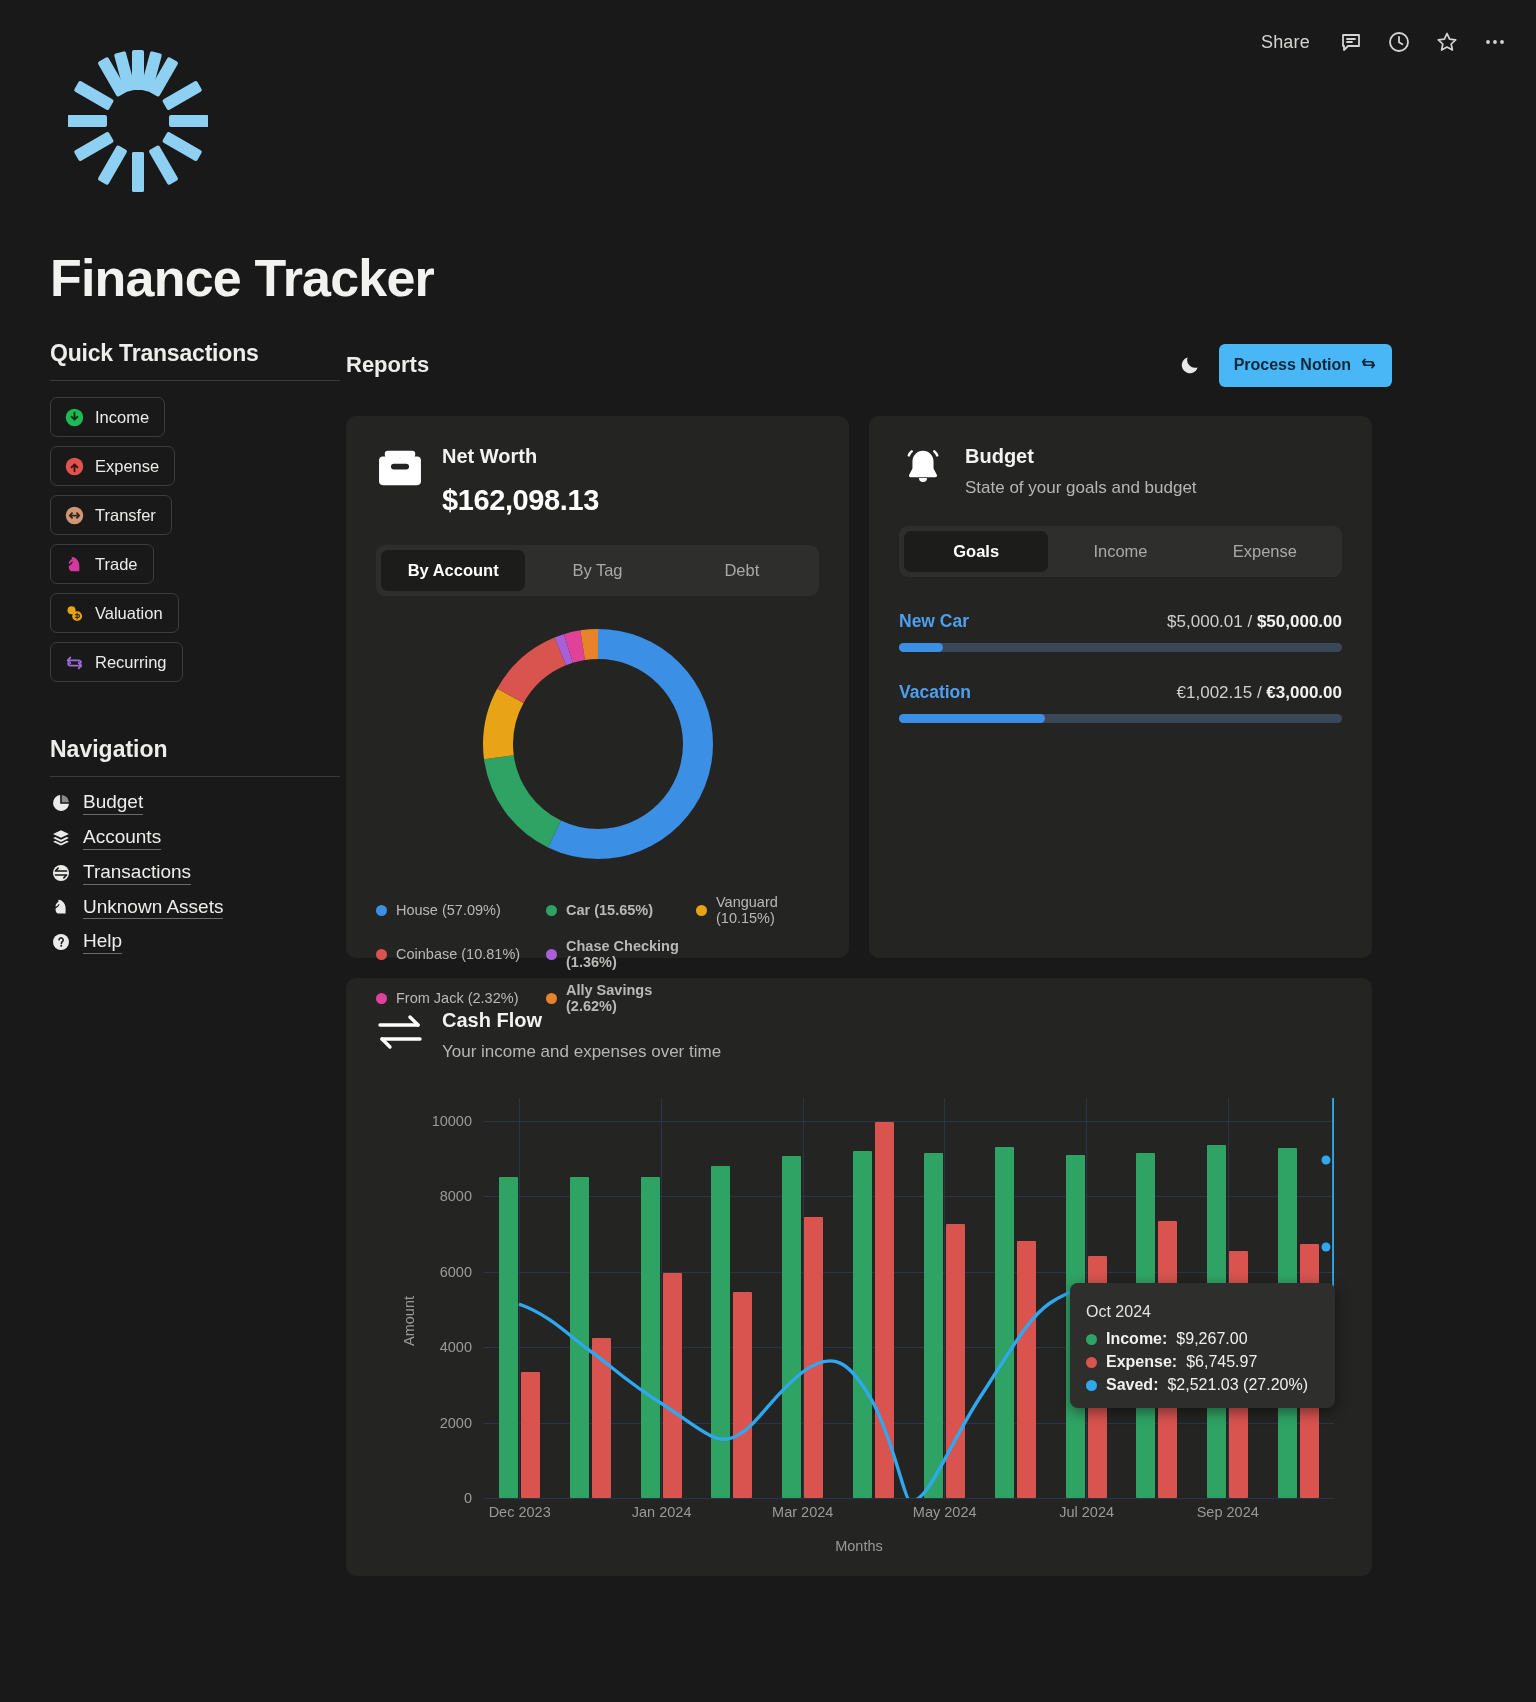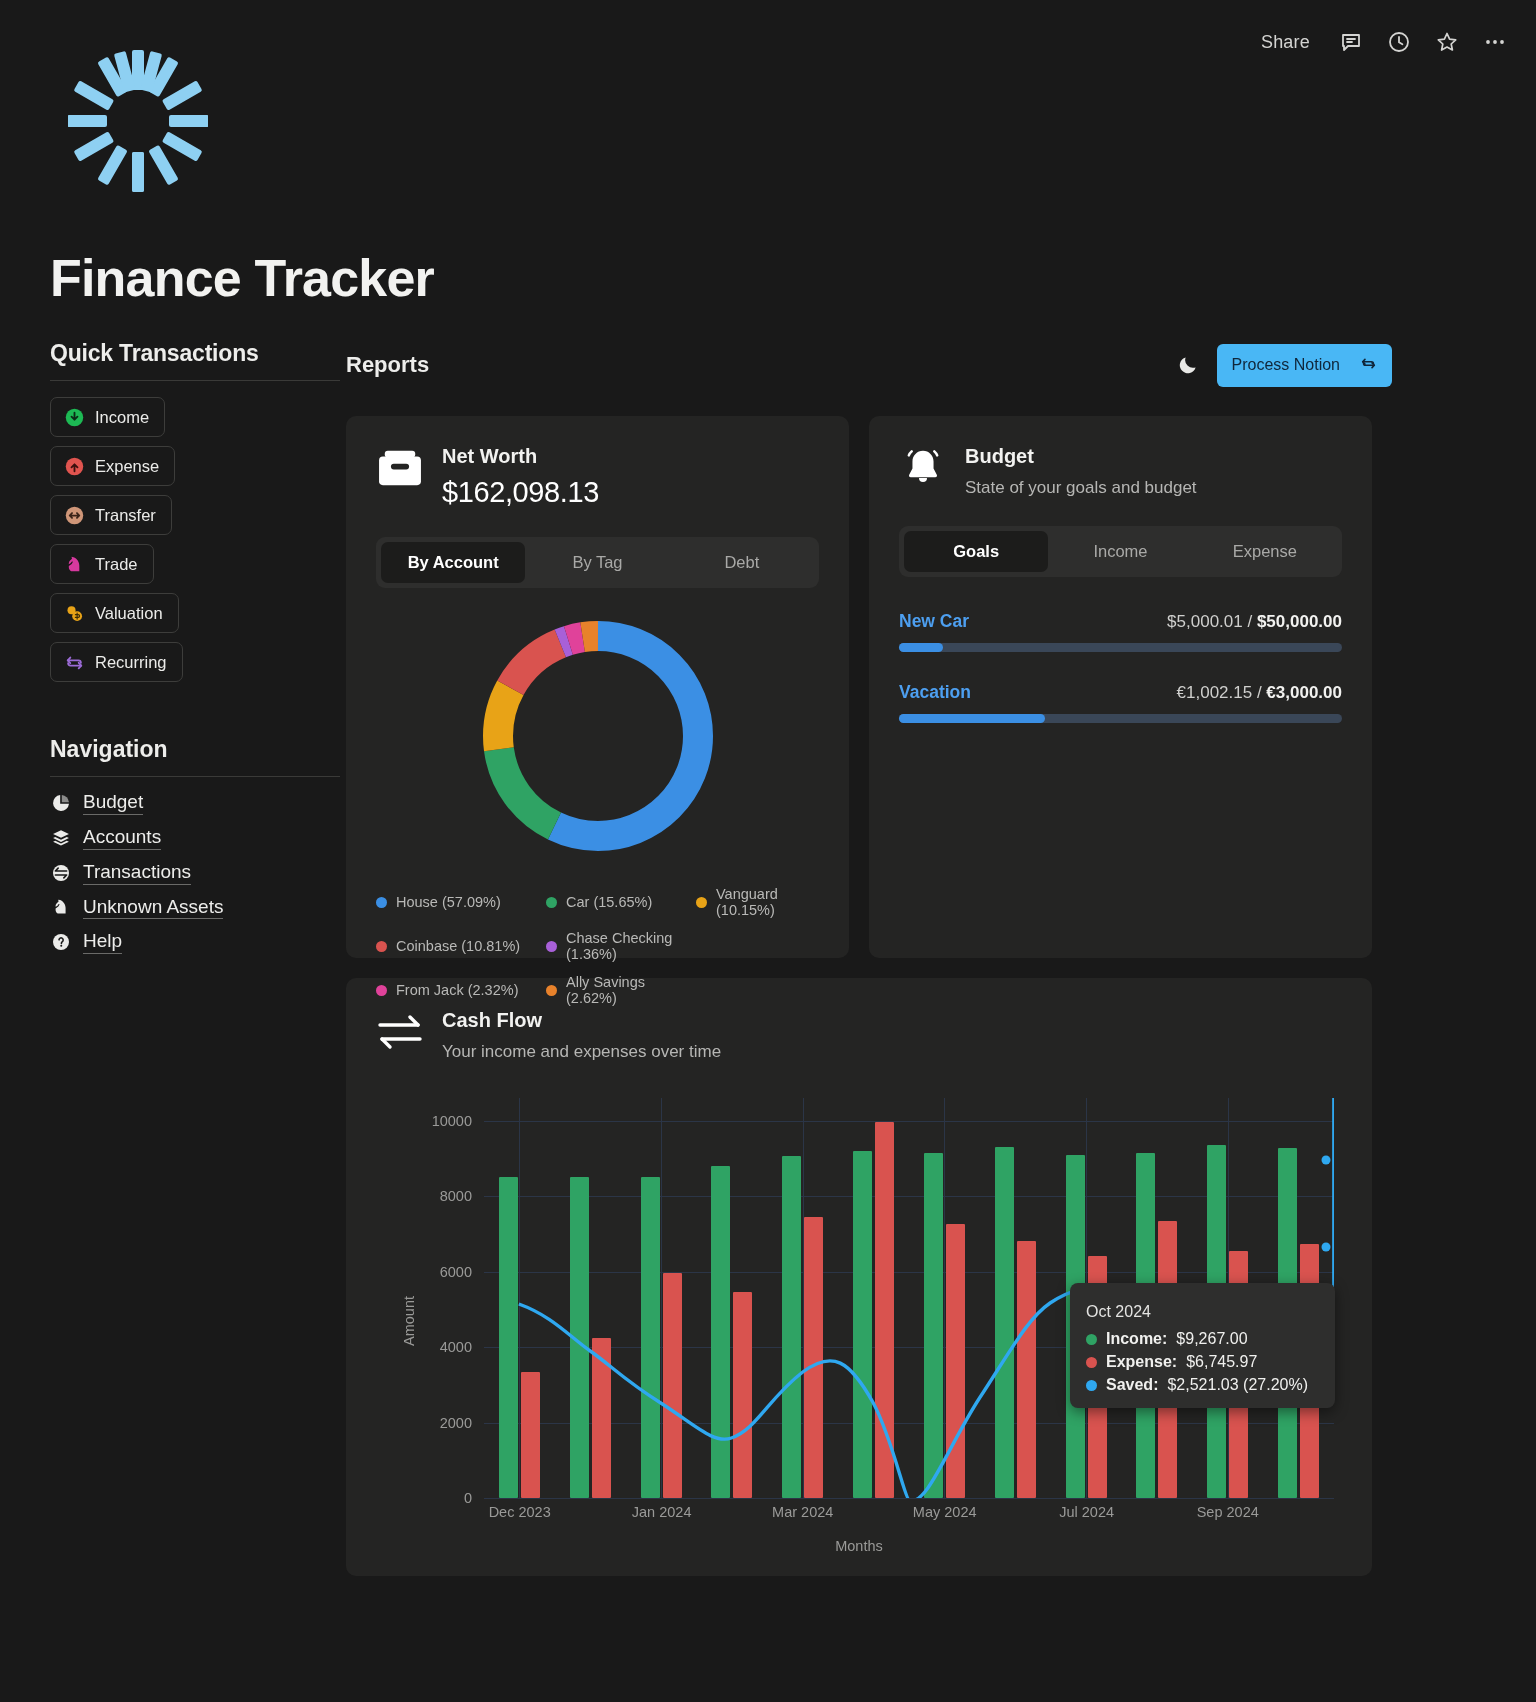--- a/index.html
+++ b/index.html
@@ -59,53 +59,53 @@
     border-bottom: 1px solid #6a6a68; padding-bottom: 1px; line-height: 1.15;
   }
 
   
   .main { position: absolute; left: 346px; top: 340px; width: 1046px; }
   .main-head { display: flex; align-items: center; height: 50px; }
   .main-title { font-size: 22px; font-weight: bold; color: #ededeb; }
   .main-head-right { margin-left: auto; display: flex; align-items: center; gap: 18px; }
   .moon { color: #e8e8e6; display: flex; }
   .process-btn {
-    background: #49b7f5; color: #10263a; font-weight: normal; font-size: 16px;
-    border-radius: 6px; padding: 11px 15px; display: inline-flex; align-items: center; gap: 20px;
+    background: #49b7f5; color: #10263a; font-weight: bold; font-size: 16px;
+    border-radius: 6px; padding: 11px 15px; display: inline-flex; align-items: center; gap: 9px;
     border: none;
   }
 
   .cards { display: flex; gap: 20px; margin-top: 26px; }
   .card { background: #242423; border-radius: 10px; }
   .card-nw { width: 503px; height: 542px; padding: 28px 30px 18px; }
   .card-bg { width: 503px; height: 542px; padding: 28px 30px 18px; }
   .card-cf { width: 1026px; margin-top: 20px; border-radius: 10px; background: #242423; padding: 30px 30px 22px; height: 598px; }
 
   .card-hdr { display: flex; align-items: flex-start; gap: 18px; }
   .card-hdr .ic { width: 48px; height: 48px; display: flex; align-items: center; justify-content: center; color: #fff; flex: 0 0 48px; }
   .card-h-title { font-size: 20px; font-weight: bold; color: #f2f2f0; line-height: 1.25; }
   .card-h-sub { font-size: 17px; color: #b6b6b4; margin-top: 9px; }
-  .card-big { font-size: 29px; font-weight: normal; color: #fff; margin-top: 7px; letter-spacing: -0.4px; }
+  .card-big { font-size: 29px; font-weight: bold; color: #fff; margin-top: 15px; letter-spacing: -0.4px; }
 
   .tabs {
     margin-top: 28px; background: #2e2e2d; border-radius: 9px; padding: 5px;
     display: flex;
   }
   .tab {
     flex: 1; text-align: center; padding: 11px 6px; font-size: 16.5px;
     color: #a9a9a7; border-radius: 7px;
   }
   .tab.active { background: #1c1c1b; color: #fff; font-weight: bold; }
 
   .donut-wrap { display: flex; justify-content: center; margin-top: 22px; }
 
   .legend { margin-top: 24px; display: flex; flex-wrap: wrap; column-gap: 0; row-gap: 12px; }
   .lg { display: flex; align-items: center; gap: 9px; font-size: 14.5px; color: #b9b9b7; }
   .lg .dot { width: 11px; height: 11px; border-radius: 50%; flex: 0 0 11px; }
-  .lg.c0 { width: 170px; } .lg.c1 { width: 150px; } .lg.c2 { width: 120px; }
+  .lg.c0 { width: 170px; } .lg.c1 { width: 150px; font-weight: bold; } .lg.c2 { width: 120px; }
 
   
   .goals { margin-top: 34px; }
   .goal + .goal { margin-top: 30px; }
   .goal-row { display: flex; align-items: baseline; }
   .goal-name { font-size: 17.5px; color: #4d9ff0; font-weight: bold; }
   .goal-amt { margin-left: auto; font-size: 17px; color: #cfcfcd; }
   .goal-amt b { color: #f2f2f0; }
   .goal-bar { margin-top: 11px; height: 9px; border-radius: 5px; background: #3a4758; position: relative; }
   .goal-fill { position: absolute; left: 0; top: 0; bottom: 0; border-radius: 5px; background: #3b8fe4; }

